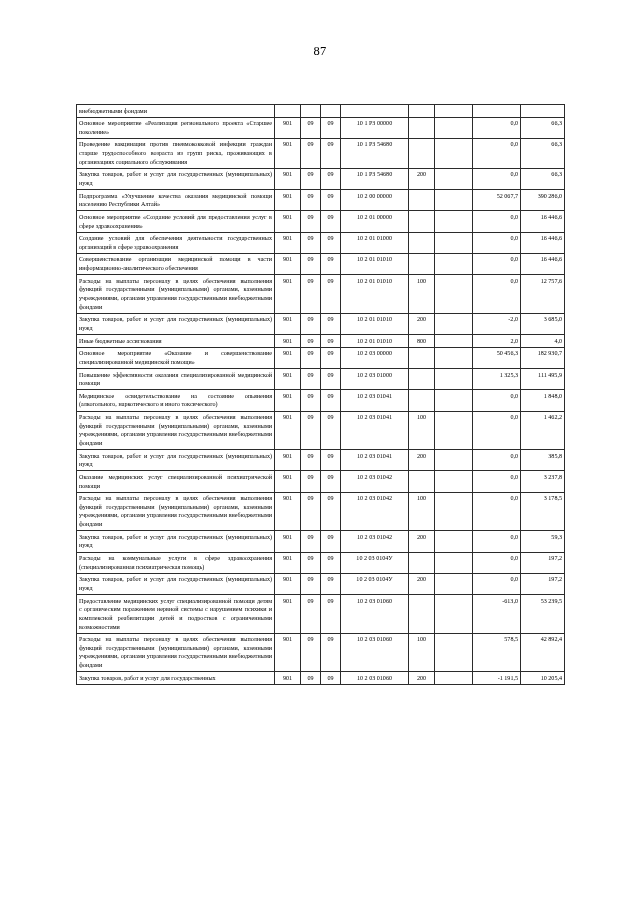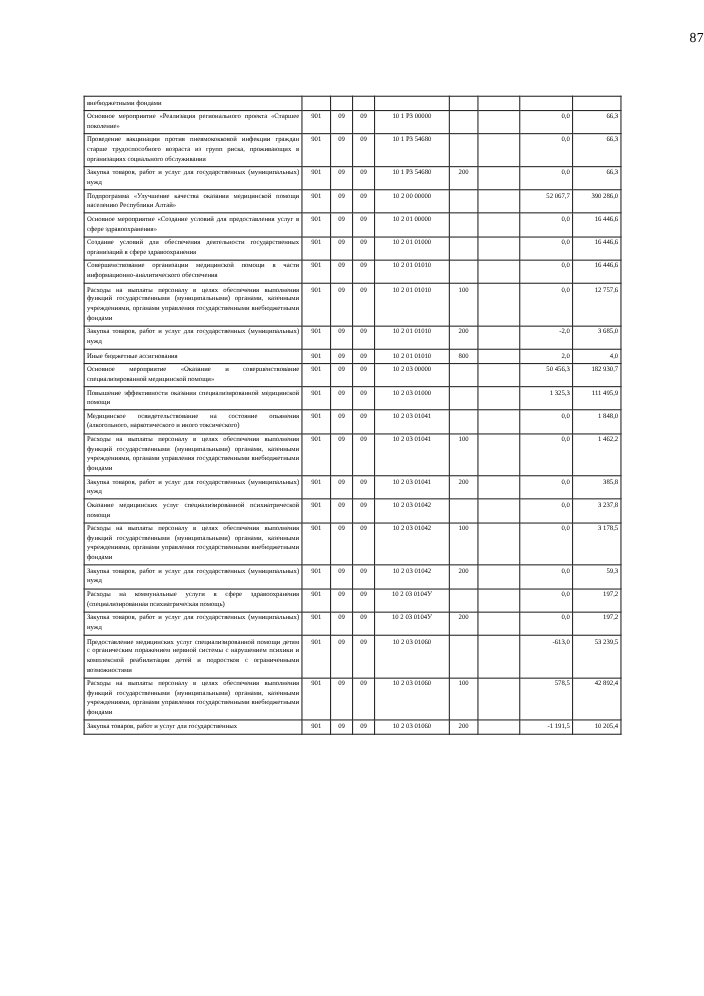--- a/index.html
+++ b/index.html
@@ -15,24 +15,24 @@
     position: relative;
   }
   .page {
     width: 640px;
     height: 905px;
     box-sizing: border-box;
     padding: 0;
     position: relative;
   }
   .page-number {
-    text-align: right;
+    text-align: center;
     font-size: 12.5px;
     font-family: "Liberation Serif", serif;
-    padding-top: 27px;
+    padding-top: 44px;
     padding-bottom: 0;
     letter-spacing: 0.3px;
   }
   .table-wrap {
     margin: 45px 76px 0 76px;
   }
   table.doc-table {
     border-collapse: collapse;
     width: 488px;
     table-layout: fixed;

